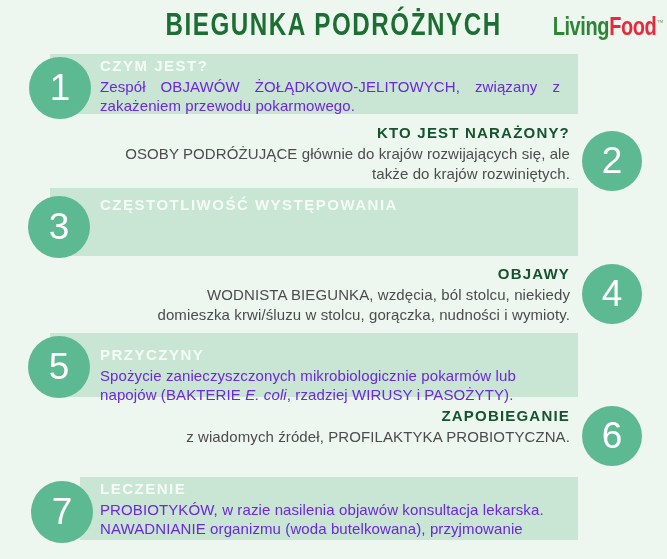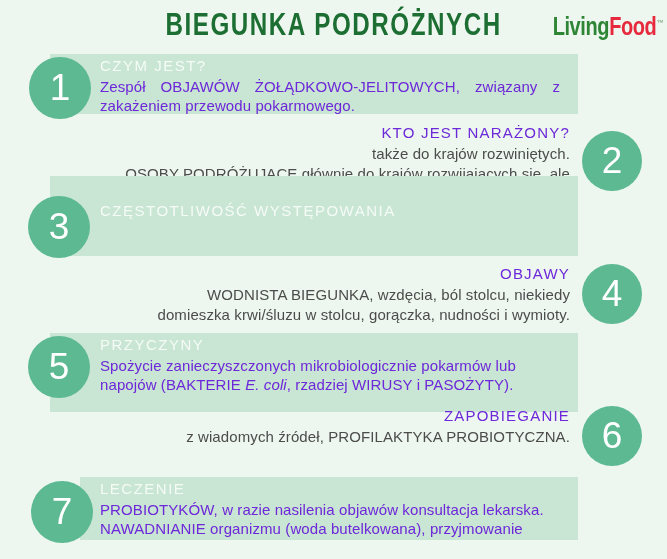--- a/index.html
+++ b/index.html
@@ -32,40 +32,40 @@
     position:absolute;border-radius:50%;
     background:#5cb991;color:#ffffff;
     display:flex;align-items:center;justify-content:center;
     font-size:37px;font-weight:400;
   }
   .circle.left{width:62px;height:62px;}
   .circle.right{width:60px;height:60px;}
   
   .bar{position:absolute;background:#c9e5d3;box-sizing:border-box;}
   .bar .sec-header{
-    font-size:15px;font-weight:400;letter-spacing:1.5px;
+    font-size:15px;font-weight:700;letter-spacing:1.5px;
     color:#f5fbf7;line-height:18px;margin-bottom:2px;white-space:nowrap;
   }
   .bar .body-line{
     font-size:15px;line-height:19px;color:#6d28d9;
     letter-spacing:0.1px;white-space:nowrap;
   }
   .bar .body-line.justified{
     white-space:normal;width:460px;
     text-align:justify;text-align-last:justify;
   }
   #bar-1{left:50px;top:54px;width:528px;height:60px;padding:3px 0 0 50px;}
-  #bar-3{left:50px;top:176px;width:528px;height:80px;padding:26px 0 0 50px;}
-  #bar-5{left:50px;top:333px;width:528px;height:79px;padding:3px 0 0 50px;}
+  #bar-3{left:50px;top:188px;width:528px;height:68px;padding:8px 0 0 50px;}
+  #bar-5{left:50px;top:333px;width:528px;height:64px;padding:13px 0 0 50px;}
   #bar-7{left:80px;top:477px;width:498px;height:63px;padding:3px 0 0 20px;}
   
   .right-block{position:absolute;left:90px;width:480px;text-align:right;}
   .right-block .sec-header{
-    font-size:15px;font-weight:400;letter-spacing:1.2px;
-    color:#6d28d9;line-height:18px;margin-bottom:2px;white-space:nowrap;
+    font-size:15px;font-weight:700;letter-spacing:1.2px;
+    color:#14532d;line-height:18px;margin-bottom:2px;white-space:nowrap;
   }
   .right-block .body-line{
     font-size:15px;line-height:19.5px;color:#4c4c4c;
     letter-spacing:0.1px;white-space:nowrap;
   }
   #block-2{top:124px;}
   #block-4{top:265px;}
   #block-6{top:407px;}
   #circle-1{left:29px;top:57px;}
   #circle-3{left:28px;top:196px;}
@@ -95,22 +95,22 @@
     <div class="sec-header">CZYM JEST?</div>
     <div class="body-line justified">Zespół OBJAWÓW ŻOŁĄDKOWO-JELITOWYCH, związany z</div>
     <div class="body-line">zakażeniem przewodu pokarmowego.</div>
   </div>
   <div class="circle left" id="circle-1">
     <span>1</span>
   </div>
 
   <div class="right-block" id="block-2">
     <div class="sec-header">KTO JEST NARAŻONY?</div>
+    <div class="body-line">OSOBY PODRÓŻUJĄCE głównie do krajów rozwijających się, ale</div>
     <div class="body-line">także do krajów rozwiniętych.</div>
-    <div class="body-line">OSOBY PODRÓŻUJĄCE głównie do krajów rozwijających się, ale</div>
   </div>
   <div class="circle right" id="circle-2">
     <span>2</span>
   </div>
 
   <div class="bar" id="bar-3">
     <div class="sec-header">CZĘSTOTLIWOŚĆ WYSTĘPOWANIA</div>
   </div>
   <div class="circle left" id="circle-3">
     <span>3</span>

